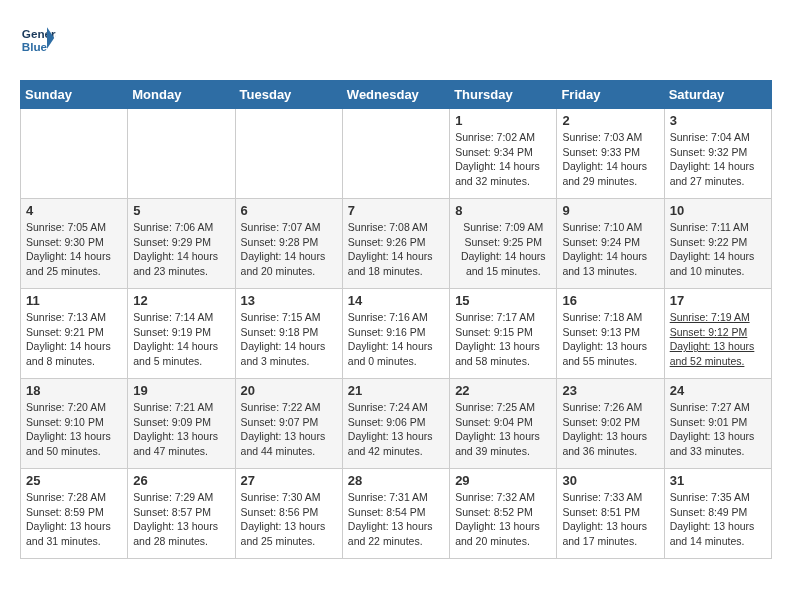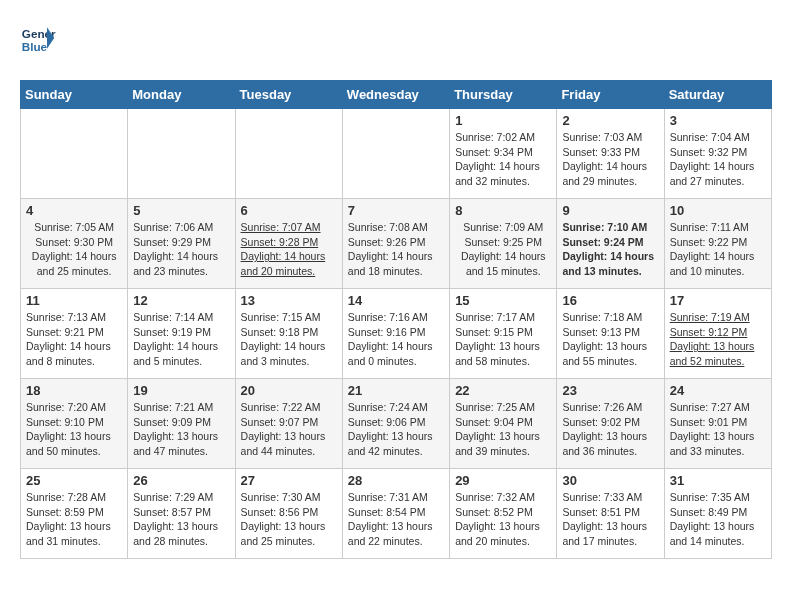--- a/index.html
+++ b/index.html
@@ -136,56 +136,56 @@
           <span class="day-num">3</span>
           <div class="day-info" style="white-space: pre-line;">Sunrise: 7:04 AM
 Sunset: 9:32 PM
 Daylight: 14 hours
 and 27 minutes.</div>
         </td>
       </tr>
       <tr>
         <td>
           <span class="day-num">4</span>
-          <div class="day-info" style="white-space: pre-line; text-align: center;">Sunrise: 7:05 AM
+          <div class="day-info" style="white-space: pre-line;">Sunrise: 7:05 AM
 Sunset: 9:30 PM
 Daylight: 14 hours
 and 25 minutes.</div>
         </td>
         <td>
           <span class="day-num">5</span>
           <div class="day-info" style="white-space: pre-line;">Sunrise: 7:06 AM
 Sunset: 9:29 PM
 Daylight: 14 hours
 and 23 minutes.</div>
         </td>
         <td>
           <span class="day-num">6</span>
-          <div class="day-info" style="white-space: pre-line; text-decoration: underline;">Sunrise: 7:07 AM
+          <div class="day-info" style="white-space: pre-line;">Sunrise: 7:07 AM
 Sunset: 9:28 PM
 Daylight: 14 hours
 and 20 minutes.</div>
         </td>
         <td>
           <span class="day-num">7</span>
           <div class="day-info" style="white-space: pre-line;">Sunrise: 7:08 AM
 Sunset: 9:26 PM
 Daylight: 14 hours
 and 18 minutes.</div>
         </td>
         <td>
           <span class="day-num">8</span>
           <div class="day-info" style="white-space: pre-line; text-align: center;">Sunrise: 7:09 AM
 Sunset: 9:25 PM
 Daylight: 14 hours
 and 15 minutes.</div>
         </td>
         <td>
           <span class="day-num">9</span>
-          <div class="day-info" style="white-space: pre-line; font-weight: bold;">Sunrise: 7:10 AM
+          <div class="day-info" style="white-space: pre-line;">Sunrise: 7:10 AM
 Sunset: 9:24 PM
 Daylight: 14 hours
 and 13 minutes.</div>
         </td>
         <td>
           <span class="day-num">10</span>
           <div class="day-info" style="white-space: pre-line;">Sunrise: 7:11 AM
 Sunset: 9:22 PM
 Daylight: 14 hours
 and 10 minutes.</div>

